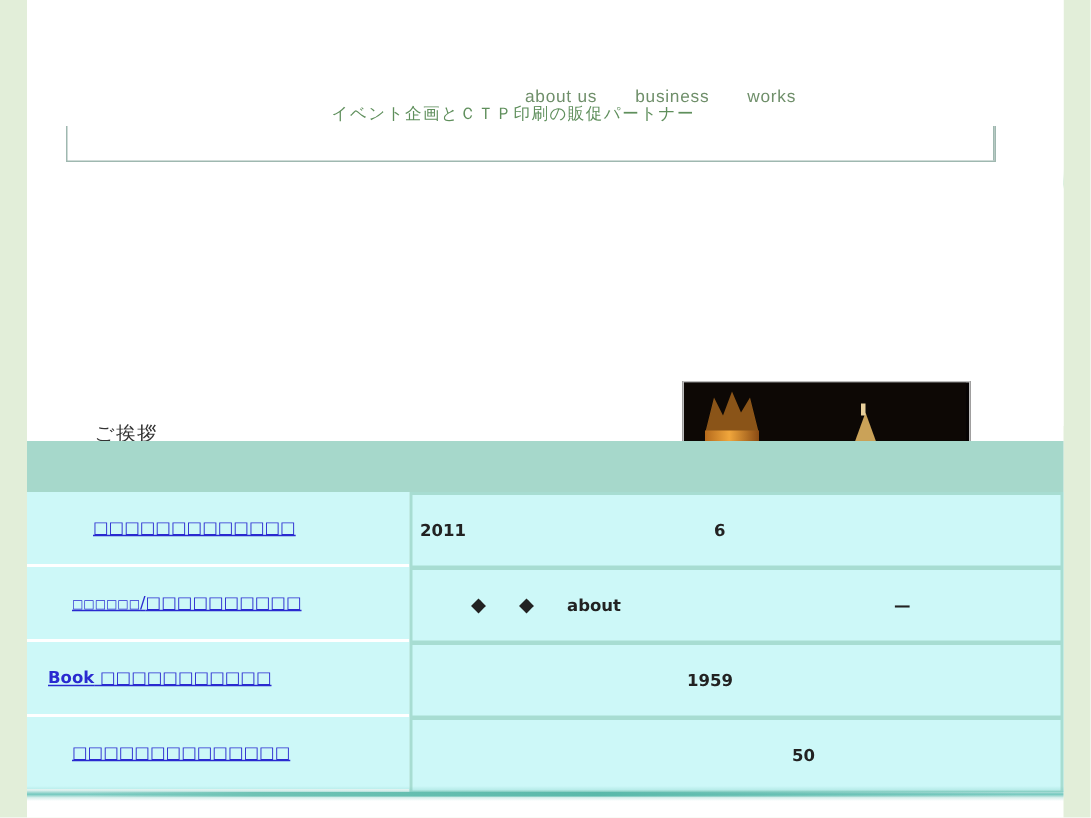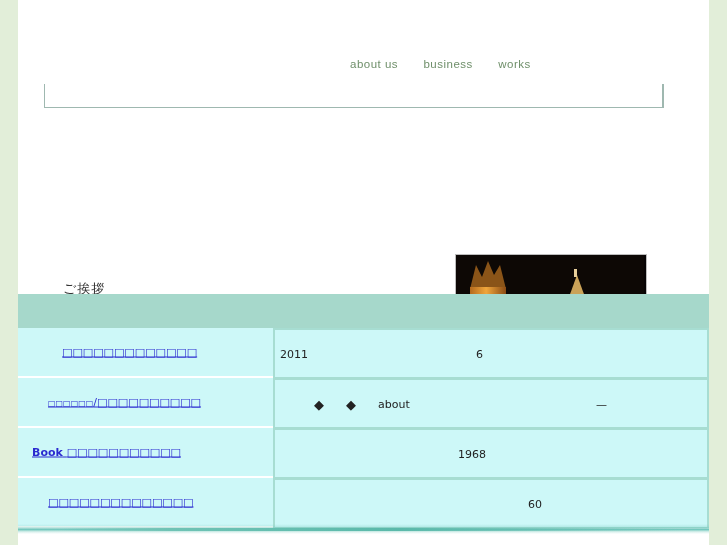--- a/index.html
+++ b/index.html
@@ -133,20 +133,21 @@
     width:255px;
     border-bottom:2px solid #ffffff;
     padding:0;
   }
   .col-right{
     width:430px;
     border:2px solid #a7ddd2;
     border-bottom:1px solid #a7ddd2;
     padding:0 1px;
     position:relative;
+    font-weight:bold;
   }
   .lnk{
     color:#2a2ad0;
     font-family:"DejaVu Sans", sans-serif;
     font-size:11px;
     white-space:nowrap;
   }
   .lnk.u{text-decoration:underline;}
   .r-row{position:relative;height:47px;}
   .r-abs{position:absolute;top:50%;transform:translateY(-50%);white-space:nowrap;}
@@ -167,20 +168,21 @@
   }
 </style>
 </head>
 <body>
 
 <div class="page">
 
   <div class="header">
 
 
+    <div class="tagline">イベント企画とＣＴＰ印刷の販促パートナー</div>
 
     <div class="nav">
       <a href="#">about us</a>
       <a href="#">business</a>
       <a href="#">works</a>
     </div>
 
     <div class="header-box">
       <div class="header-box-inner"></div>
     </div>
@@ -335,36 +337,36 @@
           <td class="col-left">
             <div style="position:relative;height:47px;">
               <a href="#" class="lnk" style="position:absolute;left:14px;top:50%;transform:translateY(-50%);font-weight:bold;">
                 <span>Book</span>
                 <span style="font-weight:normal;">□□□□□□□□□□□</span>
               </a>
             </div>
           </td>
           <td class="col-right">
             <div class="r-row">
-              <span class="r-abs" style="left:182px;">1968</span>
+              <span class="r-abs" style="left:182px;">1959</span>
             </div>
           </td>
         </tr>
 
         <tr>
           <td class="col-left">
             <div style="position:relative;height:47px;">
               <a href="#" class="lnk u" style="position:absolute;left:30px;top:50%;transform:translateY(-50%);">
                 <span></span><span>□□□□□□□□□□□□□□</span>
               </a>
             </div>
           </td>
           <td class="col-right">
             <div class="r-row">
-              <span class="r-abs" style="left:252px;">60</span>
+              <span class="r-abs" style="left:252px;">50</span>
             </div>
           </td>
         </tr>
       </tbody>
     </table>
   </div>
 
   <div class="bottom-rule">
     <div class="bar"></div>
   </div>

